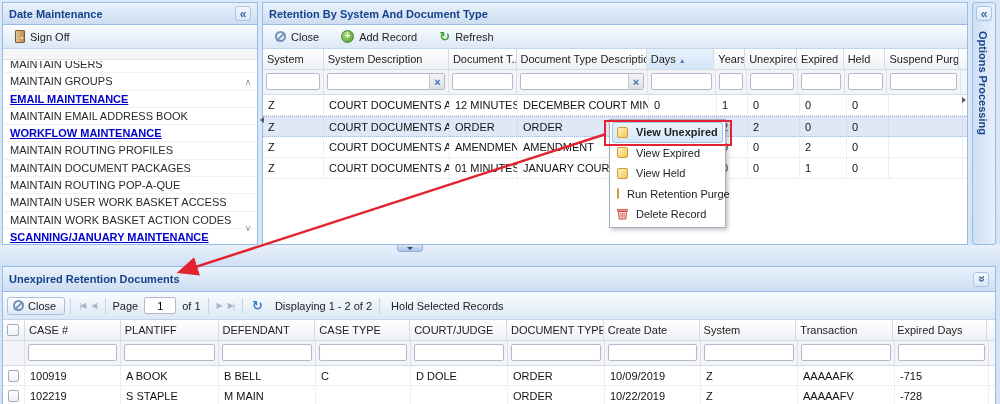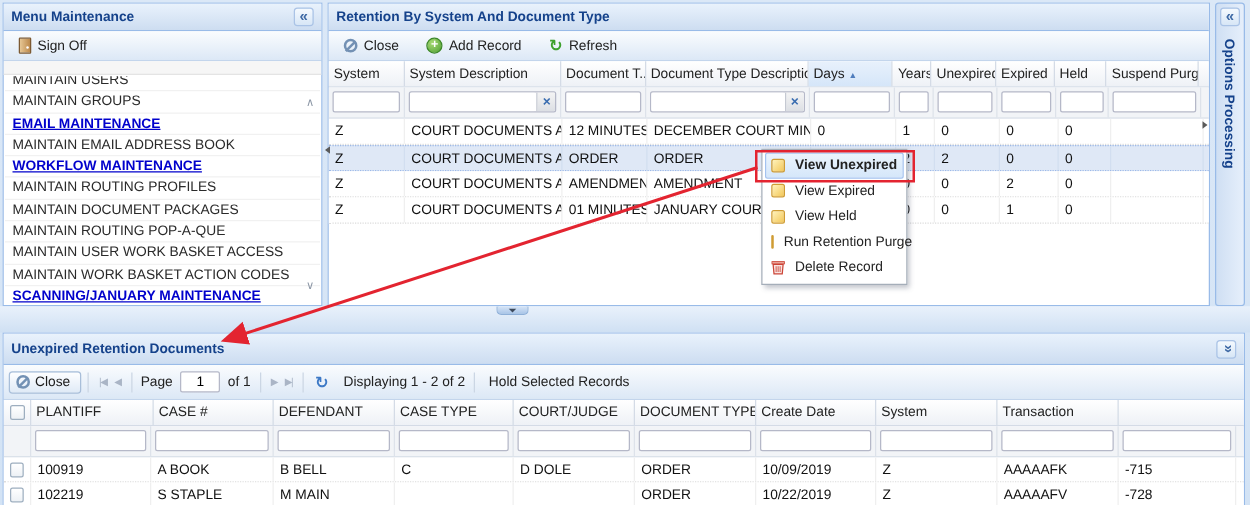--- a/index.html
+++ b/index.html
@@ -113,21 +113,21 @@
   #annot-rect { position:absolute; left:604px; top:120px; width:128px; height:26px; border:2px solid #e32430; z-index:40; pointer-events:none; }
   #annot-arrow { position:absolute; left:0; top:0; z-index:45; pointer-events:none; }
 </style>
 </head>
 <body>
 
 <div class="screen">
 
   <div class="panel" id="left-panel">
     <div class="phdr">
-      <span class="ptitle">Menu Maintenance</span>
+      <span class="ptitle">Date Maintenance</span>
       <span class="tool-btn">
           <span class="i-collapse-left"></span>
         </span>
     </div>
     <div class="tbar">
       <span class="tbtn">
         <span class="door-icon"></span>
         <span>Sign Off</span>
       </span>
     </div>
@@ -302,29 +302,30 @@
       <span class="i-refresh-blue" style="padding:0 4px;cursor:pointer;"></span>
       <span class="lbl" style="padding-left:8px;">Displaying 1 - 2 of 2</span>
       <span class="tsep"></span>
       <span class="hold-btn">Hold Selected Records</span>
     </div>
 
     <div class="grid-hdr">
       <div class="hc b0 ck-cell">
           <span class="checkbox"></span>
         </div>
+      <div class="hc b1">CASE #</div>
       <div class="hc b2">PLANTIFF</div>
-      <div class="hc b1">CASE #</div>
       <div class="hc b3">DEFENDANT</div>
       <div class="hc b4">CASE TYPE</div>
       <div class="hc b5">COURT/JUDGE</div>
       <div class="hc b6">DOCUMENT TYPE</div>
       <div class="hc b7">Create Date</div>
       <div class="hc b8">System</div>
       <div class="hc b9">Transaction</div>
+      <div class="hc b10">Expired Days</div>
       <div class="hc cfill"></div>
     </div>
 
     <div class="filter-row">
       <div class="fc b0"></div>
       <div class="fc b1"><input class="fin" style=""></div>
       <div class="fc b2"><input class="fin" style=""></div>
       <div class="fc b3"><input class="fin" style=""></div>
       <div class="fc b4"><input class="fin" style=""></div>
       <div class="fc b5"><input class="fin" style=""></div>

